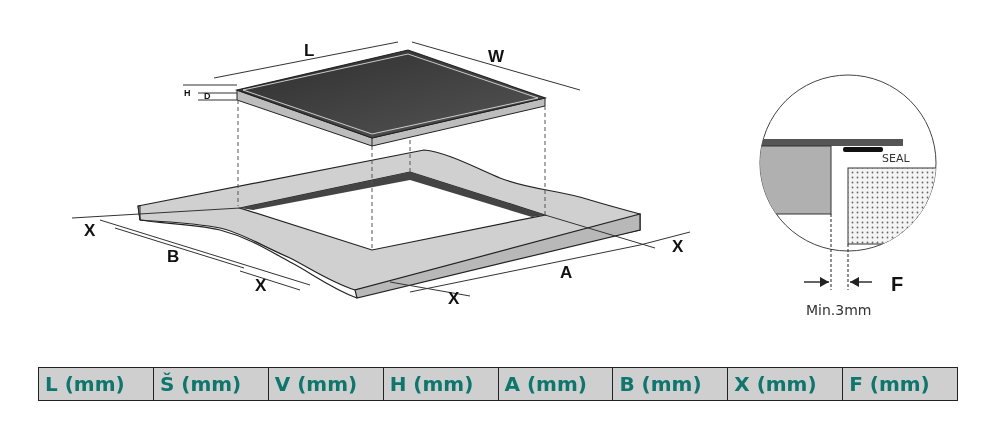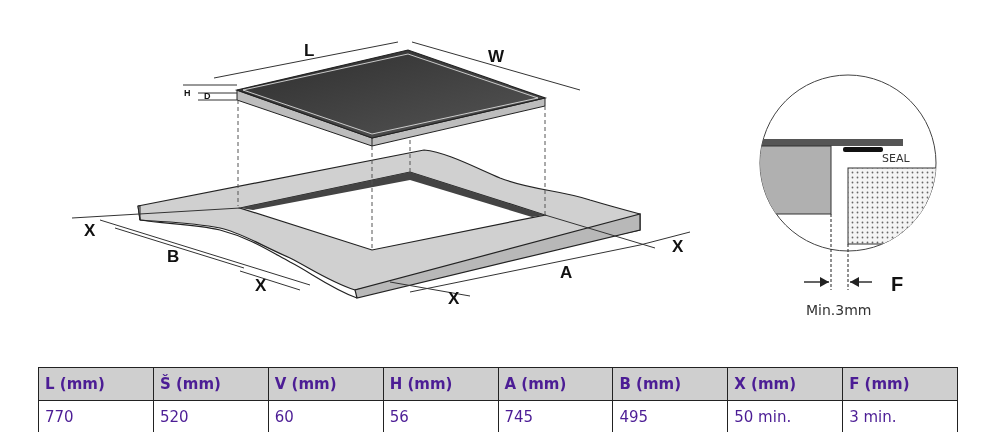--- a/index.html
+++ b/index.html
@@ -6,21 +6,21 @@
   body { width:1000px; height:445px; position:relative; overflow:hidden; font-family:"DejaVu Sans", sans-serif; }
   #diagram { position:absolute; left:0; top:0; width:1000px; height:360px; }
   .lbl { font-family:"Liberation Sans", sans-serif; font-weight:bold; fill:#111; }
   .small { font-family:"DejaVu Sans", sans-serif; fill:#333; }
   table.dims {
     position:absolute; left:38px; top:367px; border-collapse:collapse;
     width:920px; table-layout:fixed;
   }
   table.dims th, table.dims td {
     border:1.5px solid #222; text-align:left; padding:0 0 0 6px;
-    font-family:"DejaVu Sans", sans-serif; font-size:15px; color:#4c1d95;
+    font-family:"DejaVu Sans", sans-serif; font-size:20px; color:#0f766e;
   }
   table.dims th { background:#cfcfcf; height:32px; font-weight:bold; }
   table.dims td { background:#ffffff; height:31px; font-weight:normal; }
   table.dims tr.data td { border-bottom:none; }
 </style>
 </head>
 <body>
 
 <svg id="diagram" viewBox="0 0 1000 360" xmlns="http://www.w3.org/2000/svg">
   <defs>
@@ -121,24 +121,14 @@
       <tr>
     <th>L (mm)</th>
     <th>Š (mm)</th>
     <th>V (mm)</th>
     <th>H (mm)</th>
     <th>A (mm)</th>
     <th>B (mm)</th>
     <th>X (mm)</th>
     <th>F (mm)</th>
   </tr>
-  <tr class="data">
-    <td>770</td>
-    <td>520</td>
-    <td>60</td>
-    <td>56</td>
-    <td>745</td>
-    <td>495</td>
-    <td>50 min.</td>
-    <td>3 min.</td>
-  </tr>
 </tbody>
   </table>
 
 </body></html>

